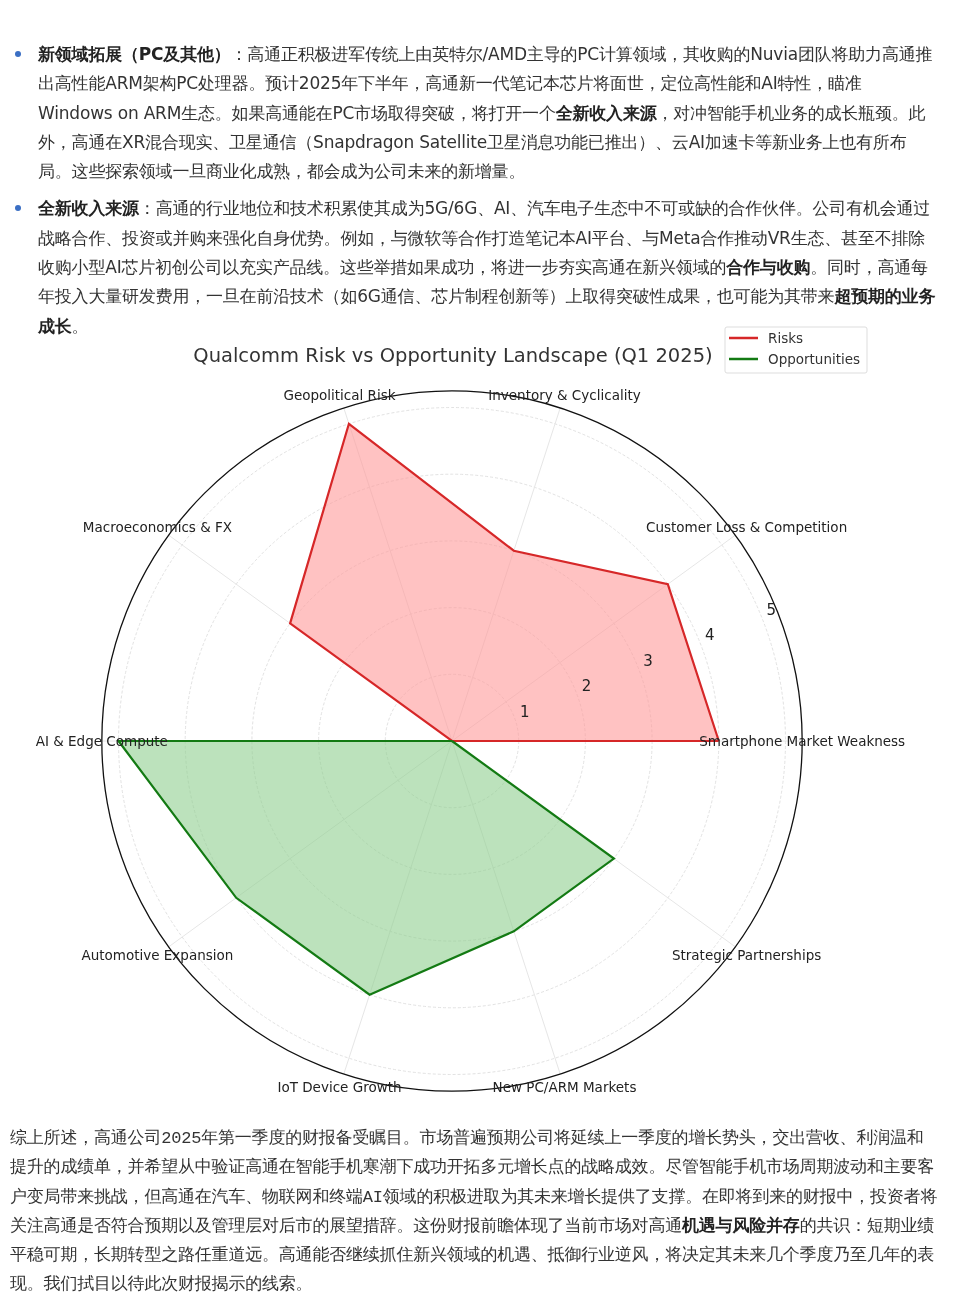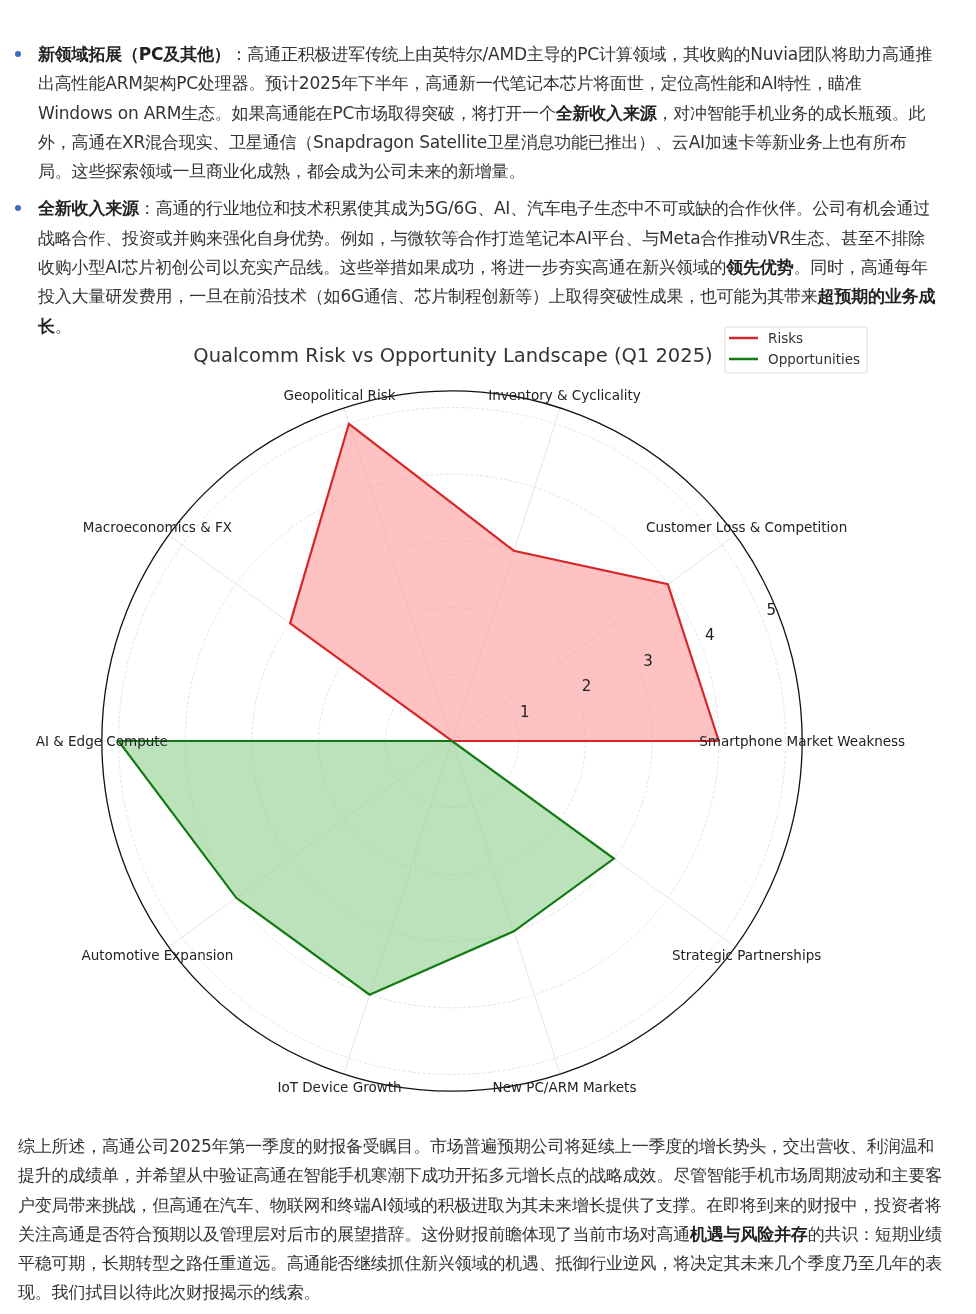--- a/index.html
+++ b/index.html
@@ -17,34 +17,34 @@
   .bullet-dot {
     position: absolute; left: 15px; top: 11px; width: 6px; height: 6px;
     border-radius: 50%; background: #3b6fc4;
   }
   .bullets { top: -1px; margin-top: 41px; }
   b, .strong { font-weight: bold; color: #222; }
   .chart-wrap { position: absolute; left: 0; top: 312px; width: 976px; height: 800px; }
   .chart-wrap svg { display: block; }
   .summary {
     position: absolute; left: 10px; top: 1124px; width: 930px;
-    font-size: 17px; line-height: 29.3px; letter-spacing: -0.2px; margin: 8px;
+    font-size: 17px; line-height: 29.3px; letter-spacing: -0.2px; margin: 0; font-family: Liberation Mono, monospace;
   }
 </style>
 </head>
 <body>
 
 <ul class="bullets">
   <li class="bullet-item">
     <span class="bullet-dot"></span>
     <b>新领域拓展（PC及其他）</b><span>：</span><span>高通正积极进军传统上由英特尔/AMD主导的PC计算领域，其收购的Nuvia团队将助力高通推出高性能ARM架构PC处理器。预计2025年下半年，高通新一代笔记本芯片将面世，定位高性能和AI特性，瞄准Windows on ARM生态。如果高通能在PC市场取得突破，将打开一个</span><b>全新收入来源</b><span>，对冲智能手机业务的成长瓶颈。此外，高通在XR混合现实、卫星通信（Snapdragon Satellite卫星消息功能已推出）、云AI加速卡等新业务上也有所布局。这些探索领域一旦商业化成熟，都会成为公司未来的新增量。</span>
   </li>
   <li class="bullet-item">
     <span class="bullet-dot"></span>
-    <b>全新收入来源</b><span>：</span><span>高通的行业地位和技术积累使其成为5G/6G、AI、汽车电子生态中不可或缺的合作伙伴。公司有机会通过战略合作、投资或并购来强化自身优势。例如，与微软等合作打造笔记本AI平台、与Meta合作推动VR生态、甚至不排除收购小型AI芯片初创公司以充实产品线。这些举措如果成功，将进一步夯实高通在新兴领域的</span><b>领先优势</b><span>。同时，高通每年投入大量研发费用，一旦在前沿技术（如6G通信、芯片制程创新等）上取得突破性成果，也可能为其带来</span><b>超预期的业务成长</b><span>。</span>
+    <b>全新收入来源</b><span>：</span><span>高通的行业地位和技术积累使其成为5G/6G、AI、汽车电子生态中不可或缺的合作伙伴。公司有机会通过战略合作、投资或并购来强化自身优势。例如，与微软等合作打造笔记本AI平台、与Meta合作推动VR生态、甚至不排除收购小型AI芯片初创公司以充实产品线。这些举措如果成功，将进一步夯实高通在新兴领域的</span><b>合作与收购</b><span>。同时，高通每年投入大量研发费用，一旦在前沿技术（如6G通信、芯片制程创新等）上取得突破性成果，也可能为其带来</span><b>超预期的业务成长</b><span>。</span>
   </li>
 </ul>
 
 <div class="chart-wrap">
   <svg id="radar" width="976" height="800" viewBox="0 312 976 800">
     <g id="grid-rings">
         <circle cx="452" cy="741" r="66.7" fill="none" stroke="#e2e2e2" stroke-width="1" stroke-dasharray="3,2"></circle>
         <circle cx="452" cy="741" r="133.4" fill="none" stroke="#e2e2e2" stroke-width="1" stroke-dasharray="3,2"></circle>
         <circle cx="452" cy="741" r="200.10000000000002" fill="none" stroke="#e2e2e2" stroke-width="1" stroke-dasharray="3,2"></circle>
         <circle cx="452" cy="741" r="266.8" fill="none" stroke="#e2e2e2" stroke-width="1" stroke-dasharray="3,2"></circle>

